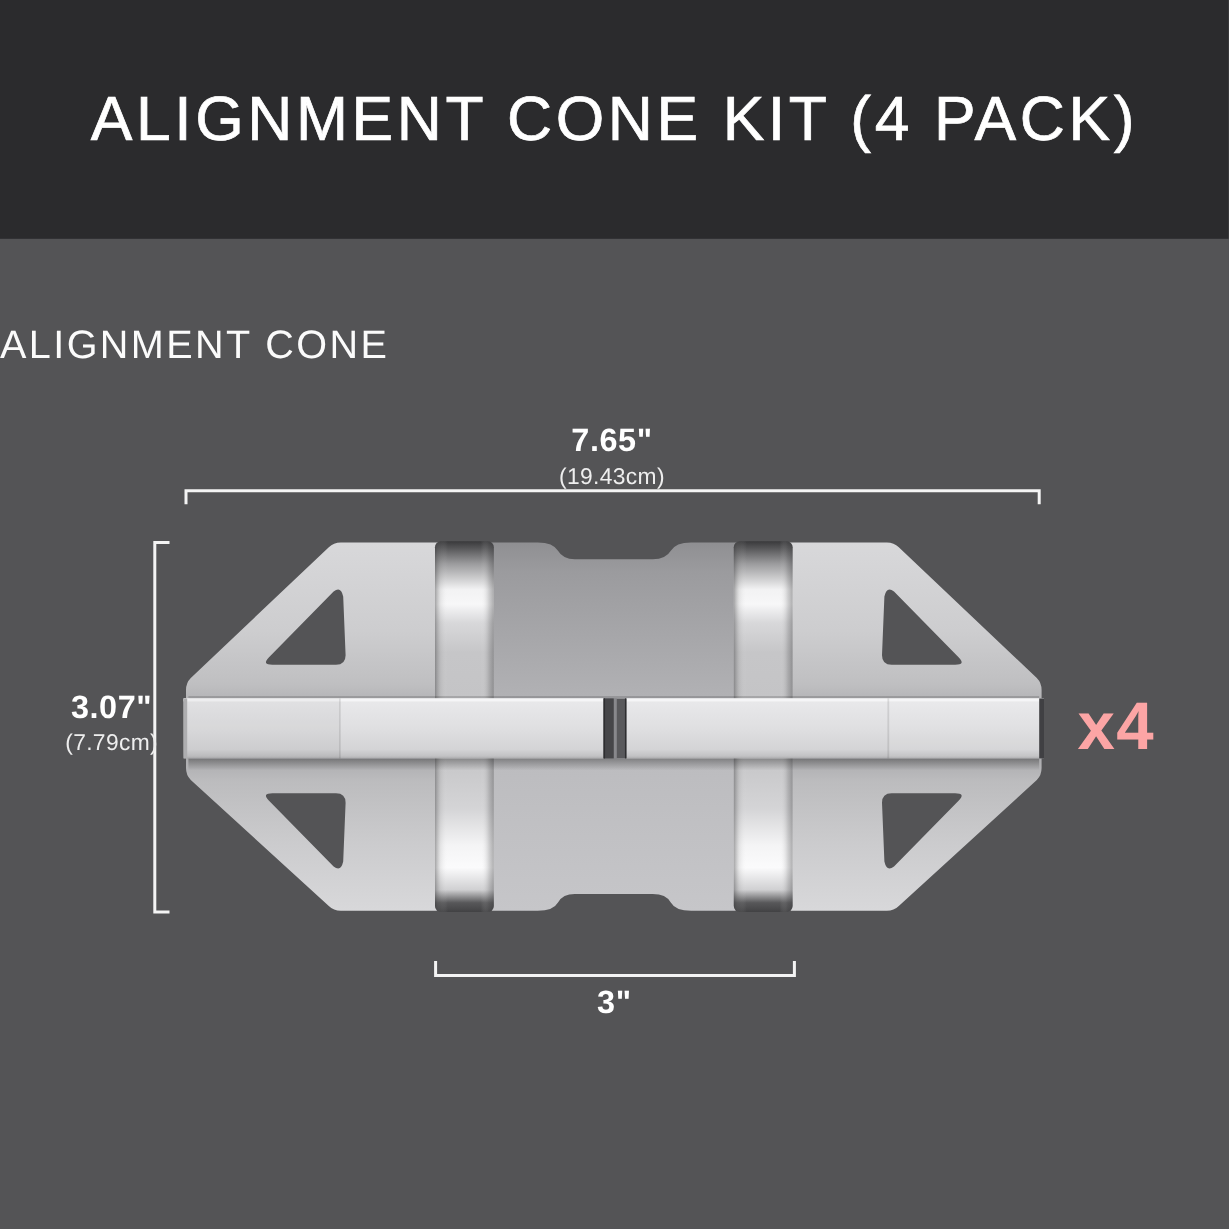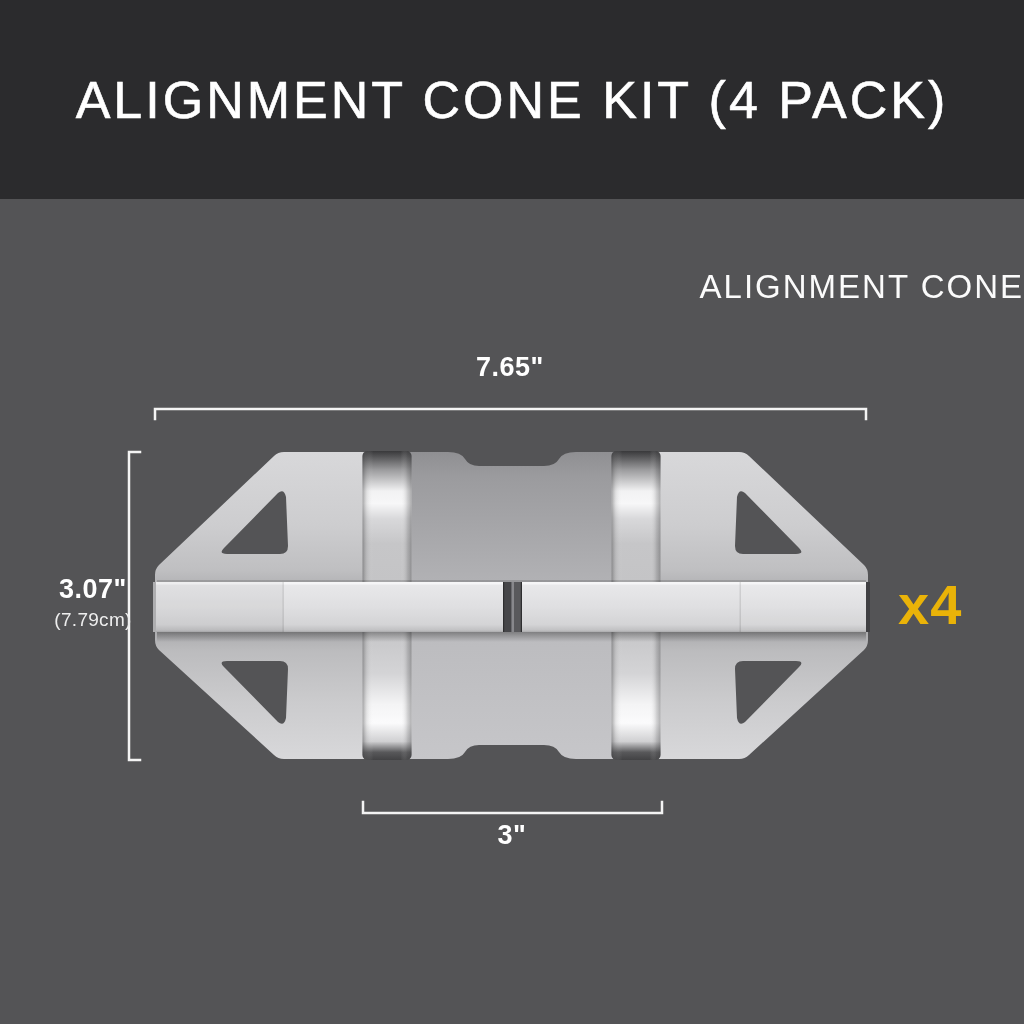--- a/index.html
+++ b/index.html
@@ -5,35 +5,35 @@
   html,body{margin:0;padding:0;}
   body{width:1024px;height:1024px;background:#545456;overflow:hidden;
        font-family:"Liberation Sans", sans-serif;}
   .stage{position:relative;width:1024px;height:1024px;background:#545456;}
 
   .header-band{position:absolute;left:0;top:0;width:1024px;height:199px;
     background:#2b2b2d;display:flex;align-items:center;justify-content:center;}
   .page-title{color:#ffffff;font-size:52px;font-weight:400;letter-spacing:3px;
     -webkit-text-stroke:0.6px #ffffff;white-space:nowrap;}
 
-  .subtitle{position:absolute;left:0;top:268px;width:1024px;text-align:right;
+  .subtitle{position:absolute;left:0;top:268px;width:1024px;text-align:left;
     color:#fbfbfb;font-size:33px;font-weight:400;letter-spacing:2px;}
 
   .diagram-svg{position:absolute;left:0;top:0;width:1024px;height:1024px;}
 
   .dim-block{position:absolute;text-align:center;color:#ffffff;line-height:1.2;}
   .dim-in{font-size:27px;font-weight:700;letter-spacing:.5px;}
   .dim-cm{font-size:19px;font-weight:400;color:#eeeeee;margin-top:4px;letter-spacing:.3px;}
 
   .dim-top{left:360px;top:351px;width:300px;}
   .dim-left{left:23px;top:573px;width:140px;}
   .dim-bottom{left:362px;top:819px;width:300px;}
 
   .qty-label{position:absolute;left:898px;top:572px;width:120px;
-    color:#eab308;font-size:56px;font-weight:700;letter-spacing:1px;}
+    color:#fca5a5;font-size:56px;font-weight:700;letter-spacing:1px;}
 </style>
 </head>
 <body>
 
 <div class="stage">
 
   <div class="header-band">
     <div class="page-title">ALIGNMENT CONE KIT (4 PACK)</div>
   </div>
 
@@ -152,20 +152,21 @@
         <path d="M129,452 V760 M129,452 H140 M129,760 H140"></path>
       </g>
       <g>
         <path d="M363,813 H662 M363,813 V802 M662,813 V802"></path>
       </g>
     </g>
   </svg>
 
   <div class="dim-block dim-top">
     <div class="dim-in">7.65"</div>
+    <div class="dim-cm">(19.43cm)</div>
   </div>
 
   <div class="dim-block dim-left">
     <div class="dim-in">3.07"</div>
     <div class="dim-cm">(7.79cm)</div>
   </div>
 
   <div class="dim-block dim-bottom">
     <div class="dim-in">3"</div>
   </div>

